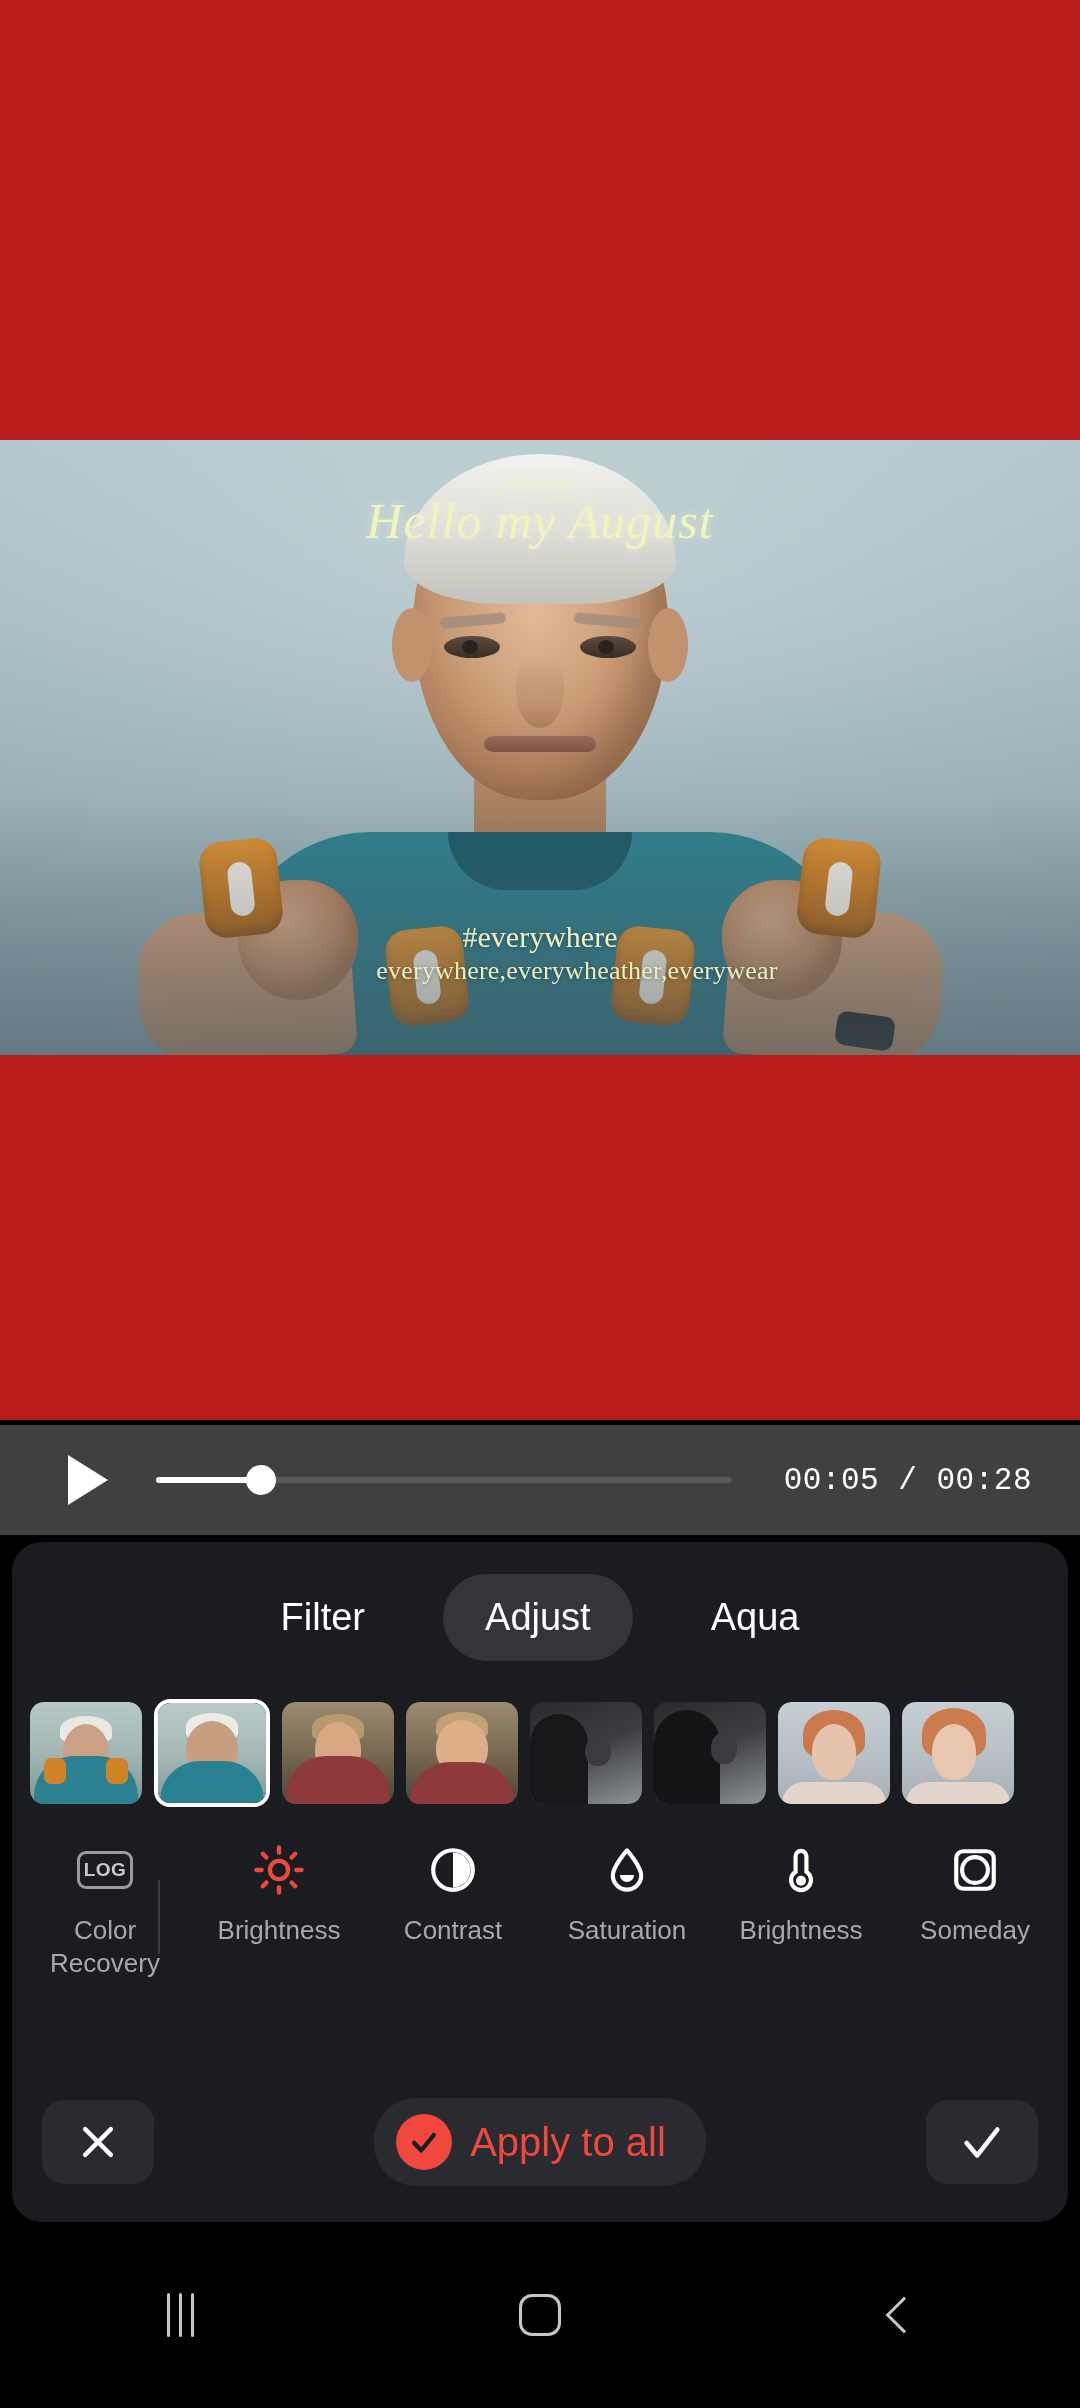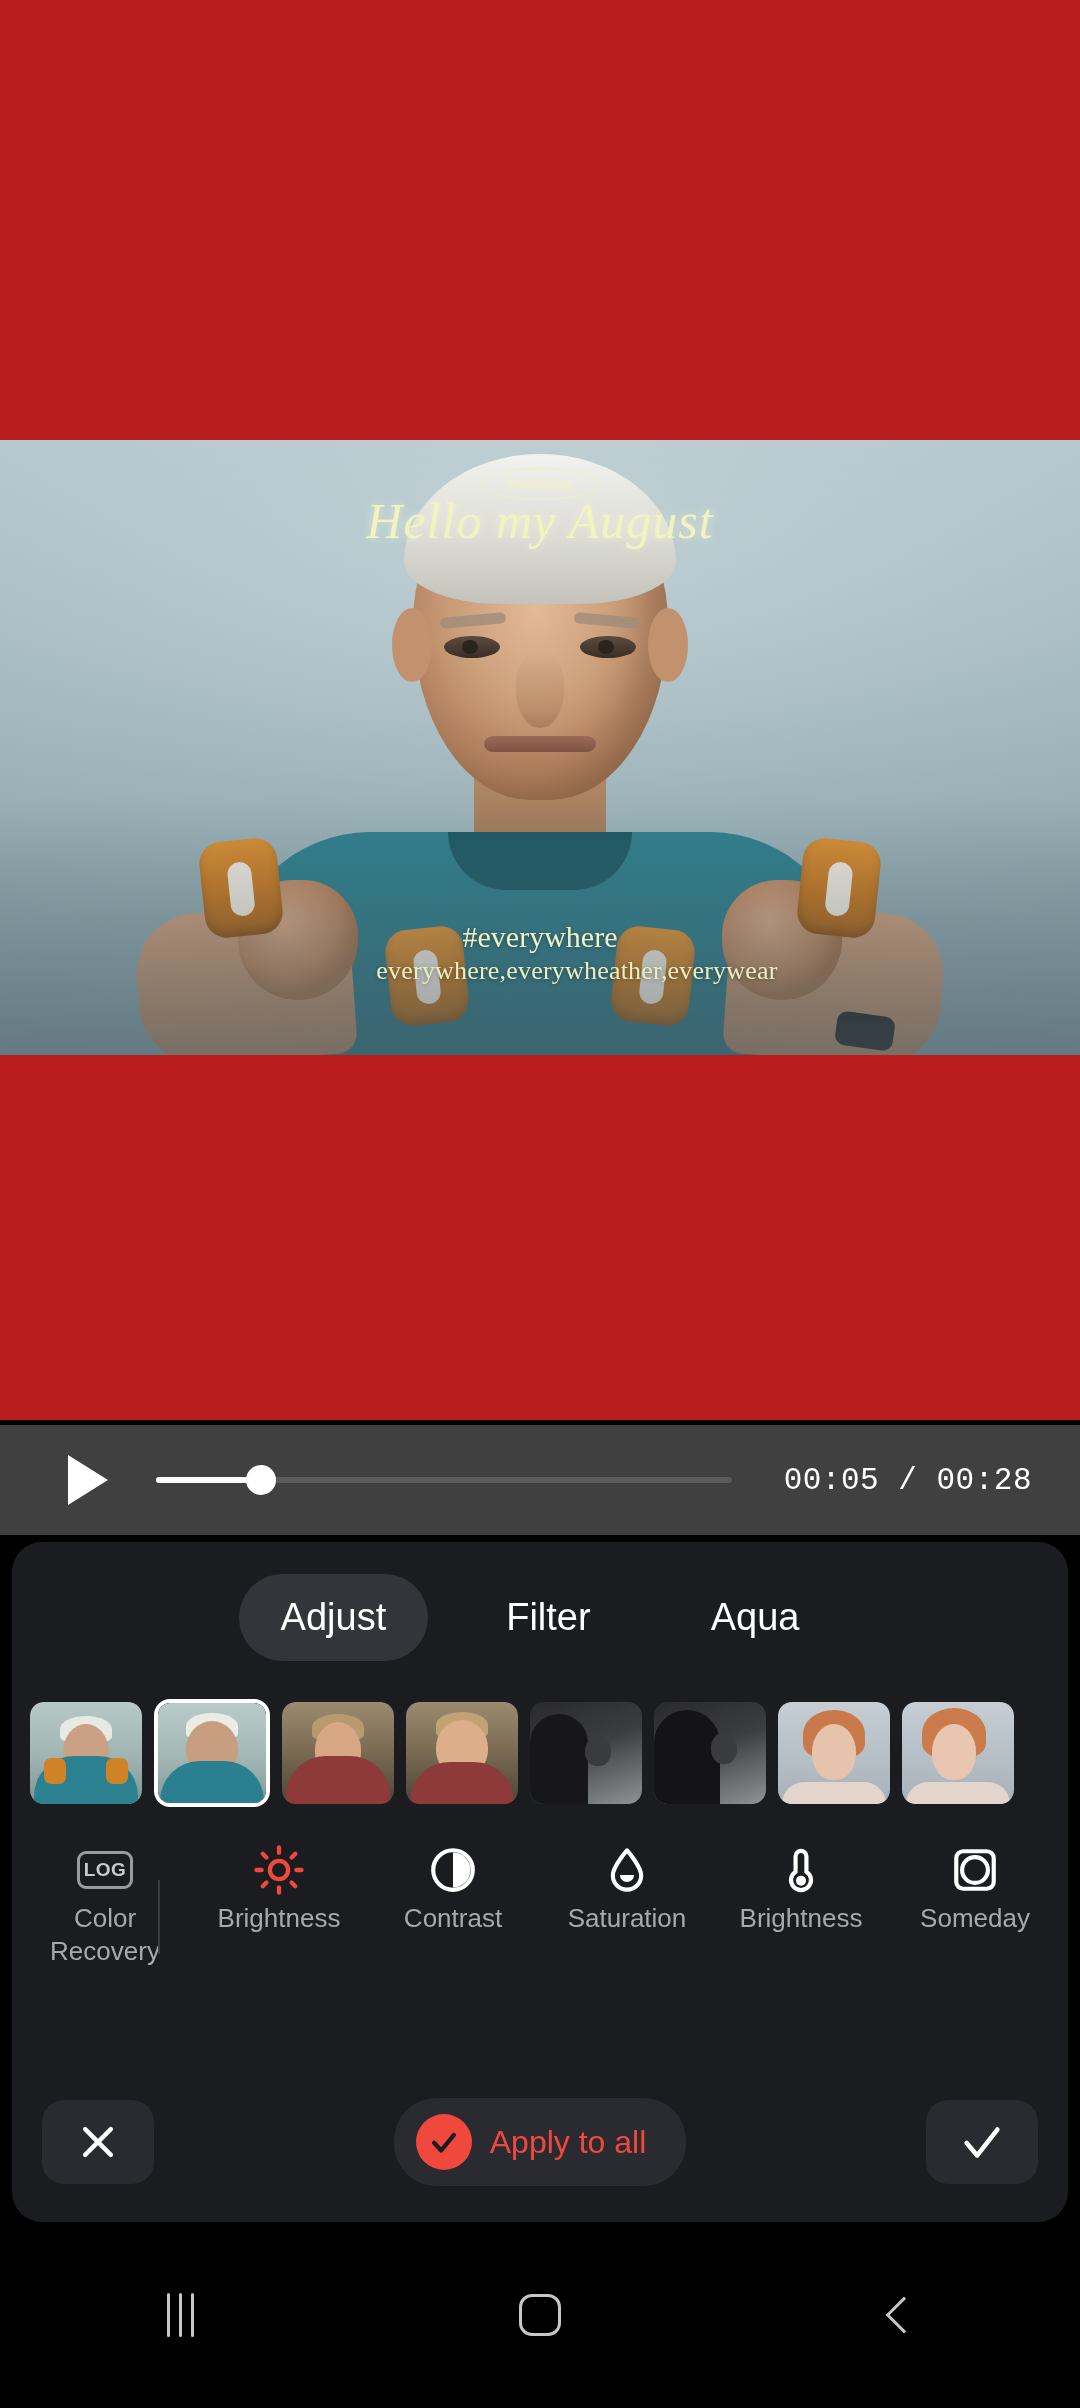--- a/index.html
+++ b/index.html
@@ -339,21 +339,21 @@
     display: flex;
     align-items: flex-start;
     padding: 28px 6px 0 6px;
     height: 190px;
   }
   .tool {
     flex: 1 1 0;
     display: flex;
     flex-direction: column;
     align-items: center;
-    gap: 4px;
+    gap: 16px;
     cursor: pointer;
     min-width: 0;
   }
   .tool-icon {
     width: 56px; height: 56px;
     display: flex; align-items: center; justify-content: center;
   }
   .tool-label {
     color: #a8a9ad;
     font-size: 26px;
@@ -401,21 +401,21 @@
   }
   .apply-all .dot {
     width: 56px; height: 56px;
     background: #f0483c;
     border-radius: 50%;
     display: flex; align-items: center; justify-content: center;
     flex: 0 0 auto;
   }
   .apply-all .lbl {
     color: #f0483c;
-    font-size: 32px;
+    font-size: 40px;
     white-space: nowrap;
   }
 
   
   .navbar {
     position: absolute;
     left: 0; bottom: 0;
     width: 1080px; height: 186px;
     background: #000;
     display: flex;
@@ -502,22 +502,22 @@
       <div class="scrub-track"></div>
       <div class="scrub-fill"></div>
       <div class="scrub-knob"></div>
     </div>
     <div class="timecode">00:05 / 00:28</div>
   </div>
 
   <div class="panel">
 
     <div class="tabs">
+      <div class="tab">Filter</div>
       <div class="tab active">Adjust</div>
-      <div class="tab">Filter</div>
       <div class="tab">Aqua</div>
     </div>
 
     <div class="thumbs">
 
       <div class="thumb">
         <div class="inner tb-gym">
           <div class="tb-hair" style="top:14px;background:#e9e9e3;"></div>
           <div class="tb-face" style="top:22px;background:#caa184;"></div>
           <div class="tb-body" style="background:#2c8191;"></div>

